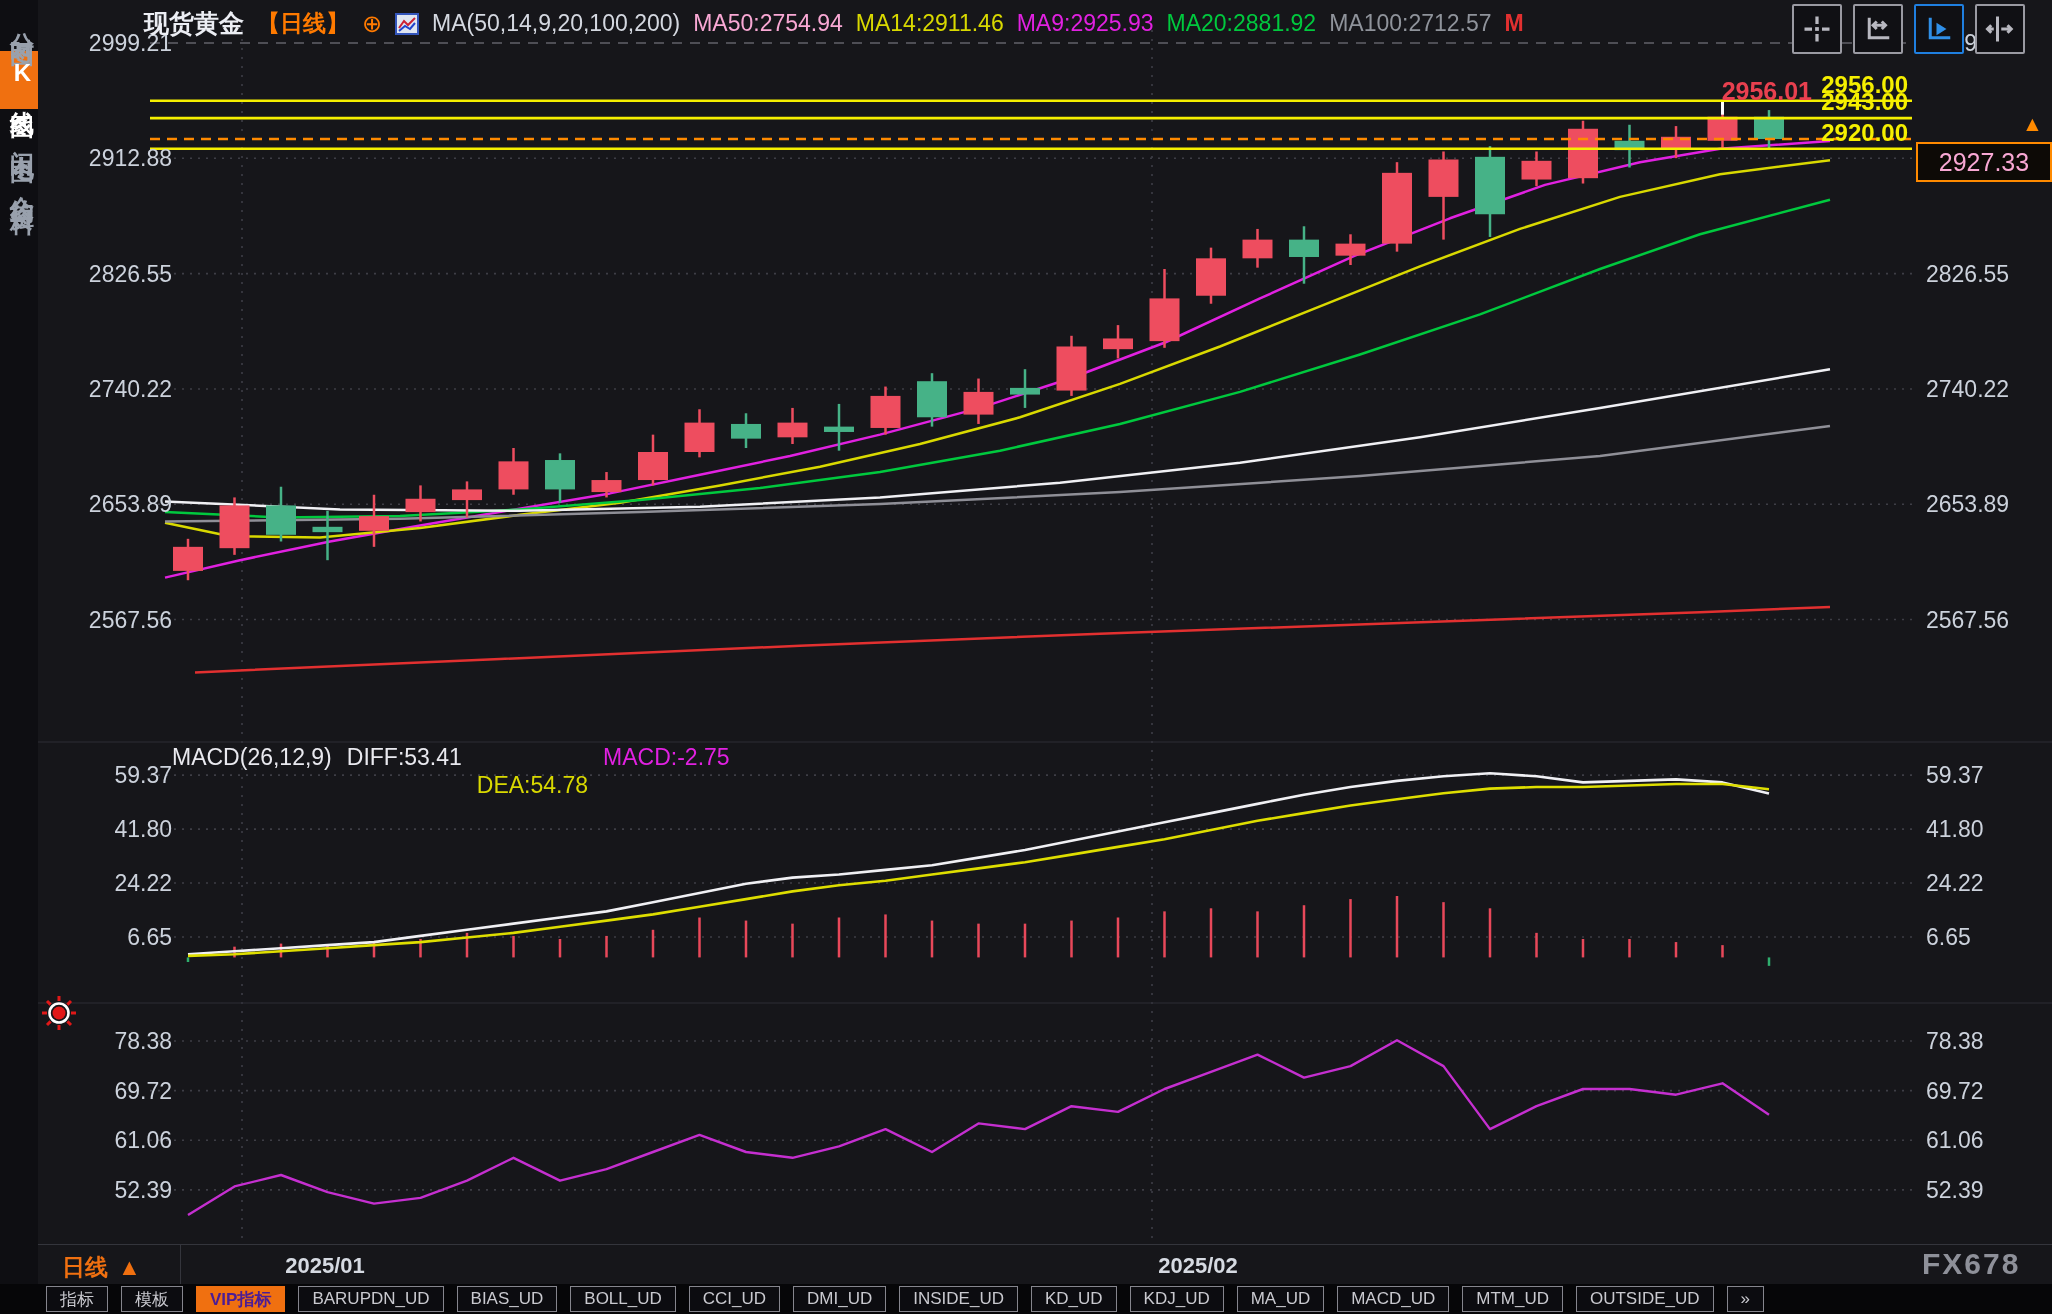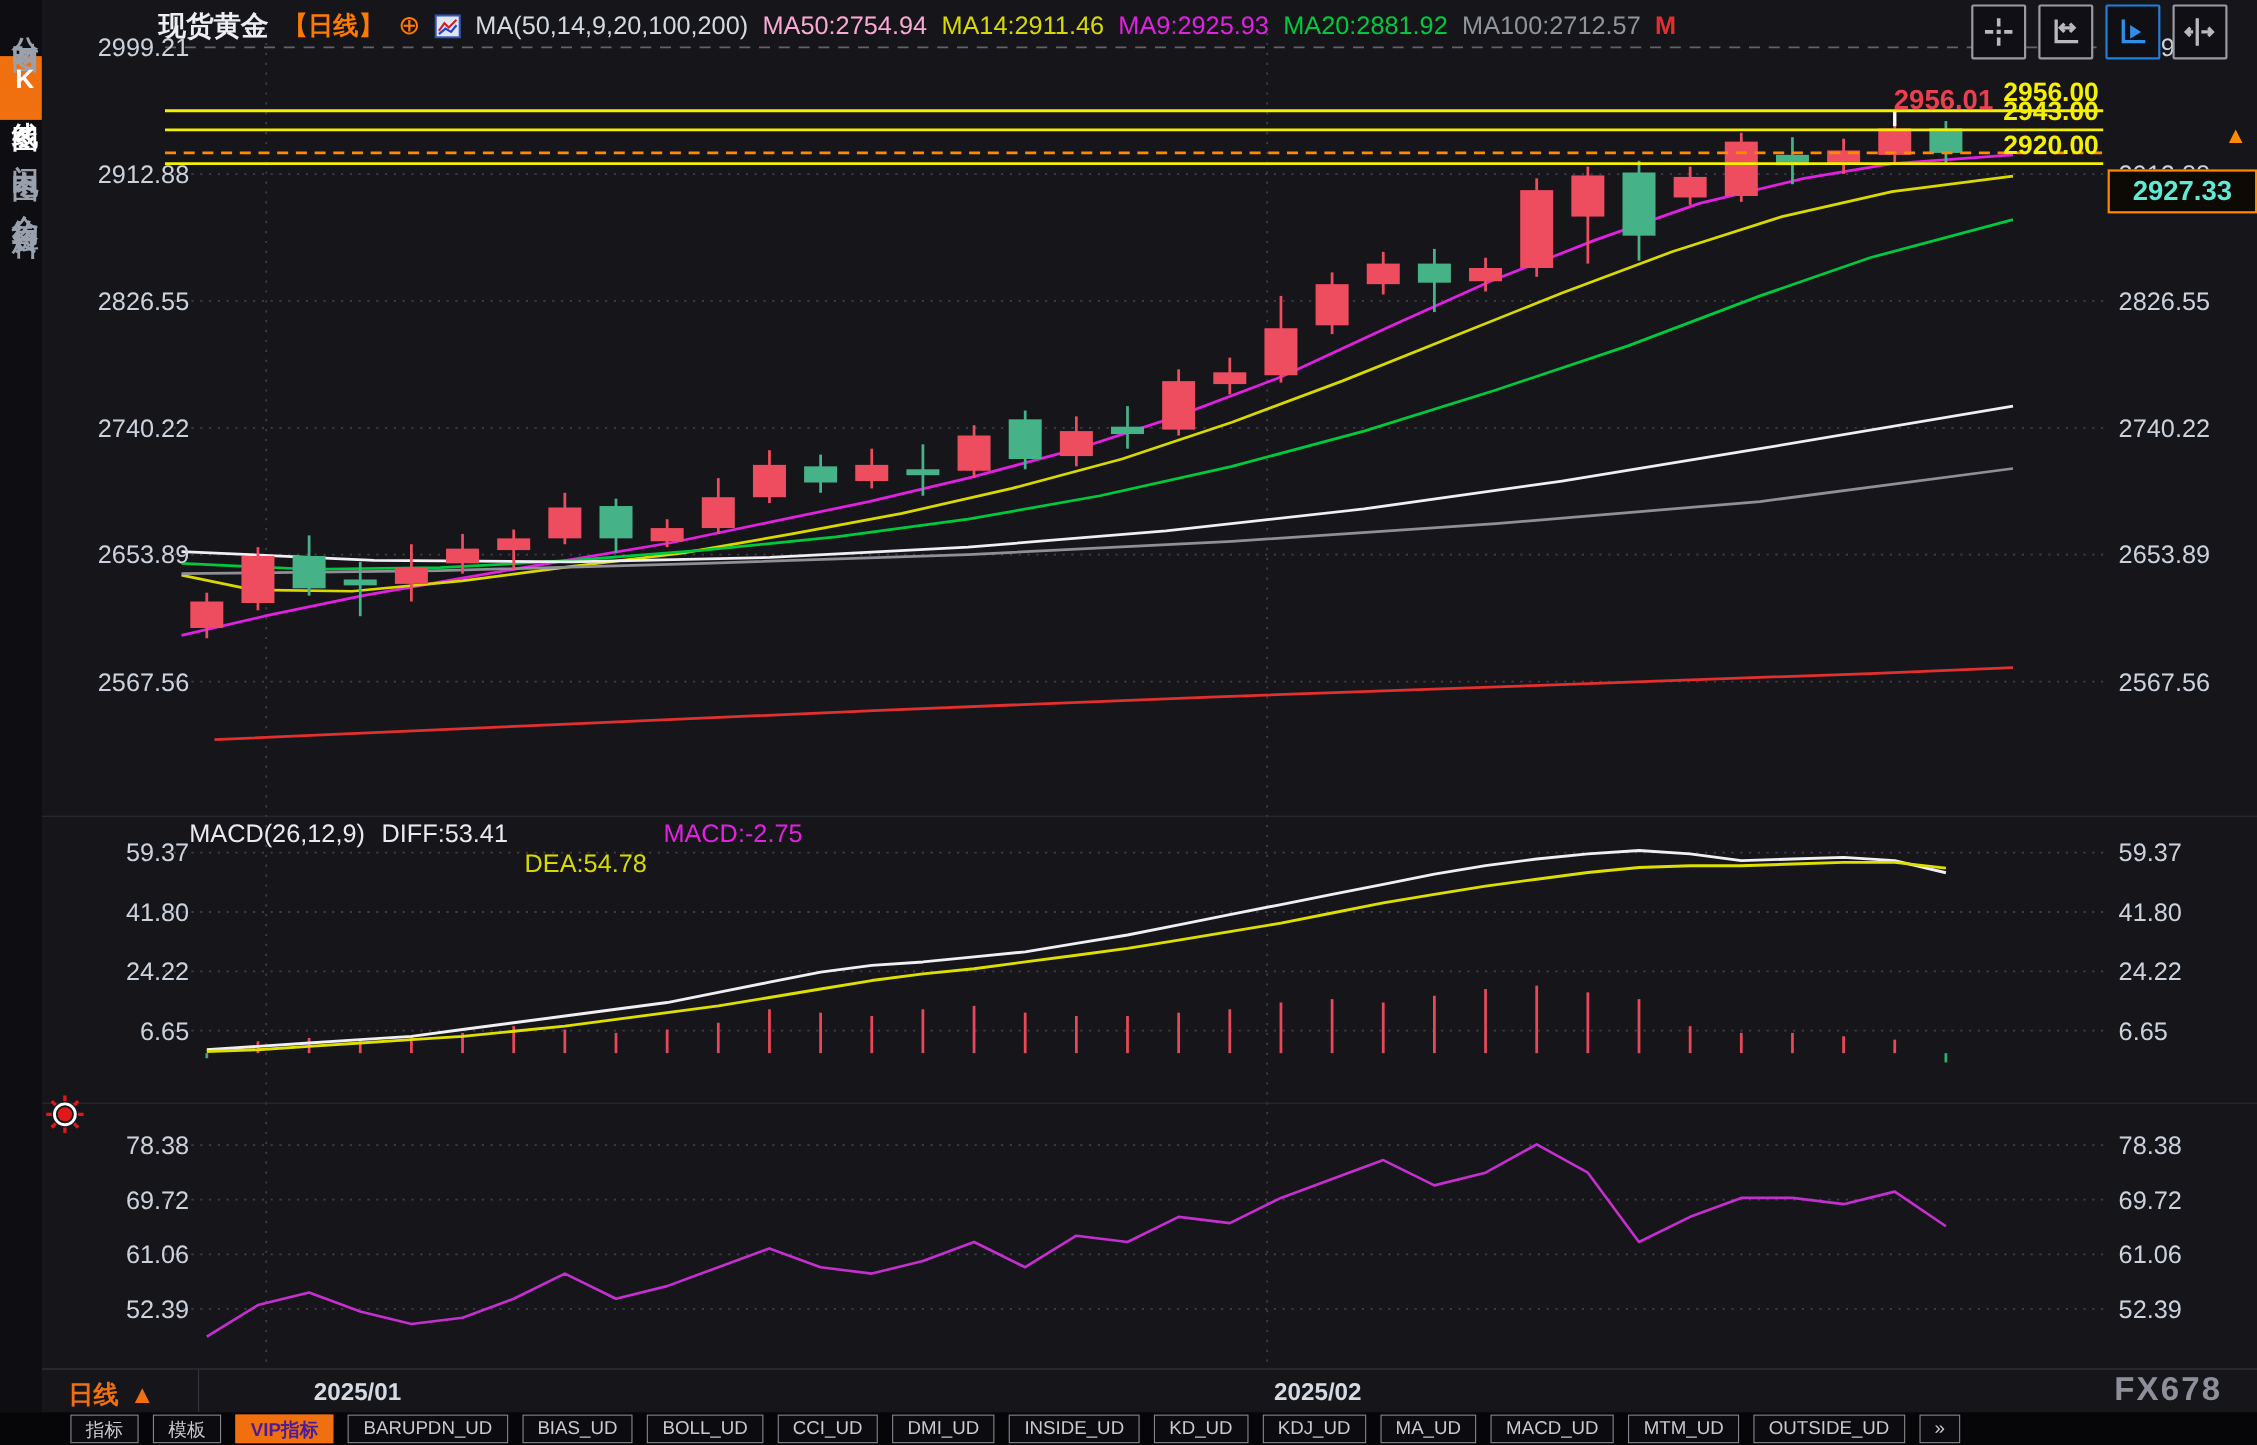--- a/index.html
+++ b/index.html
@@ -32,37 +32,37 @@
   .ax-r{left:1926px;width:120px;text-align:left;}
   
   .panel-head{position:absolute;left:172px;display:flex;gap:15px;font-size:23px;z-index:6;white-space:nowrap;}
   .ph-w{color:#e9e9ef;} .ph-y{color:#d9d900;margin-top:28px;} .ph-m{color:#e121e1;}
   
   .lvl-label{position:absolute;font-size:24px;font-weight:bold;color:#f5ef00;z-index:6;
              width:130px;text-align:right;}
   #high-label{position:absolute;font-size:25px;font-weight:bold;color:#e8404f;z-index:6;
               width:130px;text-align:right;}
   #cur-box{position:absolute;left:1916px;top:142px;width:132px;height:36px;border:2px solid #ff8a00;
-           background:#0d0a06;color:#5eead4;font-size:25px;font-weight:bold;display:flex;
-           align-items:center;justify-content:center;z-index:7;margin-top:12px;}
+           background:#0d0a06;color:#f9a8d4;font-size:25px;font-weight:normal;display:flex;
+           align-items:center;justify-content:center;z-index:7;}
   #cur-arrow{position:absolute;left:2022px;top:112px;color:#ff8a00;font-size:21px;z-index:7;}
   
   #alert-icon{position:absolute;left:40px;top:994px;width:38px;height:38px;z-index:6;}
   
   #time-row{position:absolute;left:38px;top:1244px;width:2014px;height:40px;
             border-top:1px solid #34353c;z-index:5;}
   #period-sel{position:absolute;left:24px;top:7px;color:#f07010;font-weight:bold;font-size:23px;
               cursor:pointer;display:flex;gap:10px;align-items:center;}
   #time-div{position:absolute;left:142px;top:0;width:1px;height:40px;background:#34353c;}
   .month{position:absolute;top:8px;transform:translateX(-50%);color:#d6dae2;font-size:22px;font-weight:bold;}
   #watermark{position:absolute;left:1922px;top:1247px;color:#8e9099;font-size:30px;font-weight:bold;
              letter-spacing:2px;z-index:6;}
   
   #tab-bar{position:absolute;left:0;top:1284px;width:2052px;height:30px;background:#060608;
-           display:flex;align-items:center;gap:13px;padding-left:64px;box-sizing:border-box;z-index:8;}
+           display:flex;align-items:center;gap:13px;padding-left:46px;box-sizing:border-box;z-index:8;}
   .tab{height:24px;border:1px solid #85858d;background:#0c0c10;color:#c9c9cf;font-size:17px;
        display:flex;align-items:center;padding:0 13px;cursor:pointer;white-space:nowrap;}
   .tab.active{background:#f07010;border-color:#f07010;color:#4c1d95;font-weight:bold;}
   #chart-svg{position:absolute;left:0;top:0;z-index:2;}
 </style>
 </head>
 <body>
 
 <div id="app">
 

